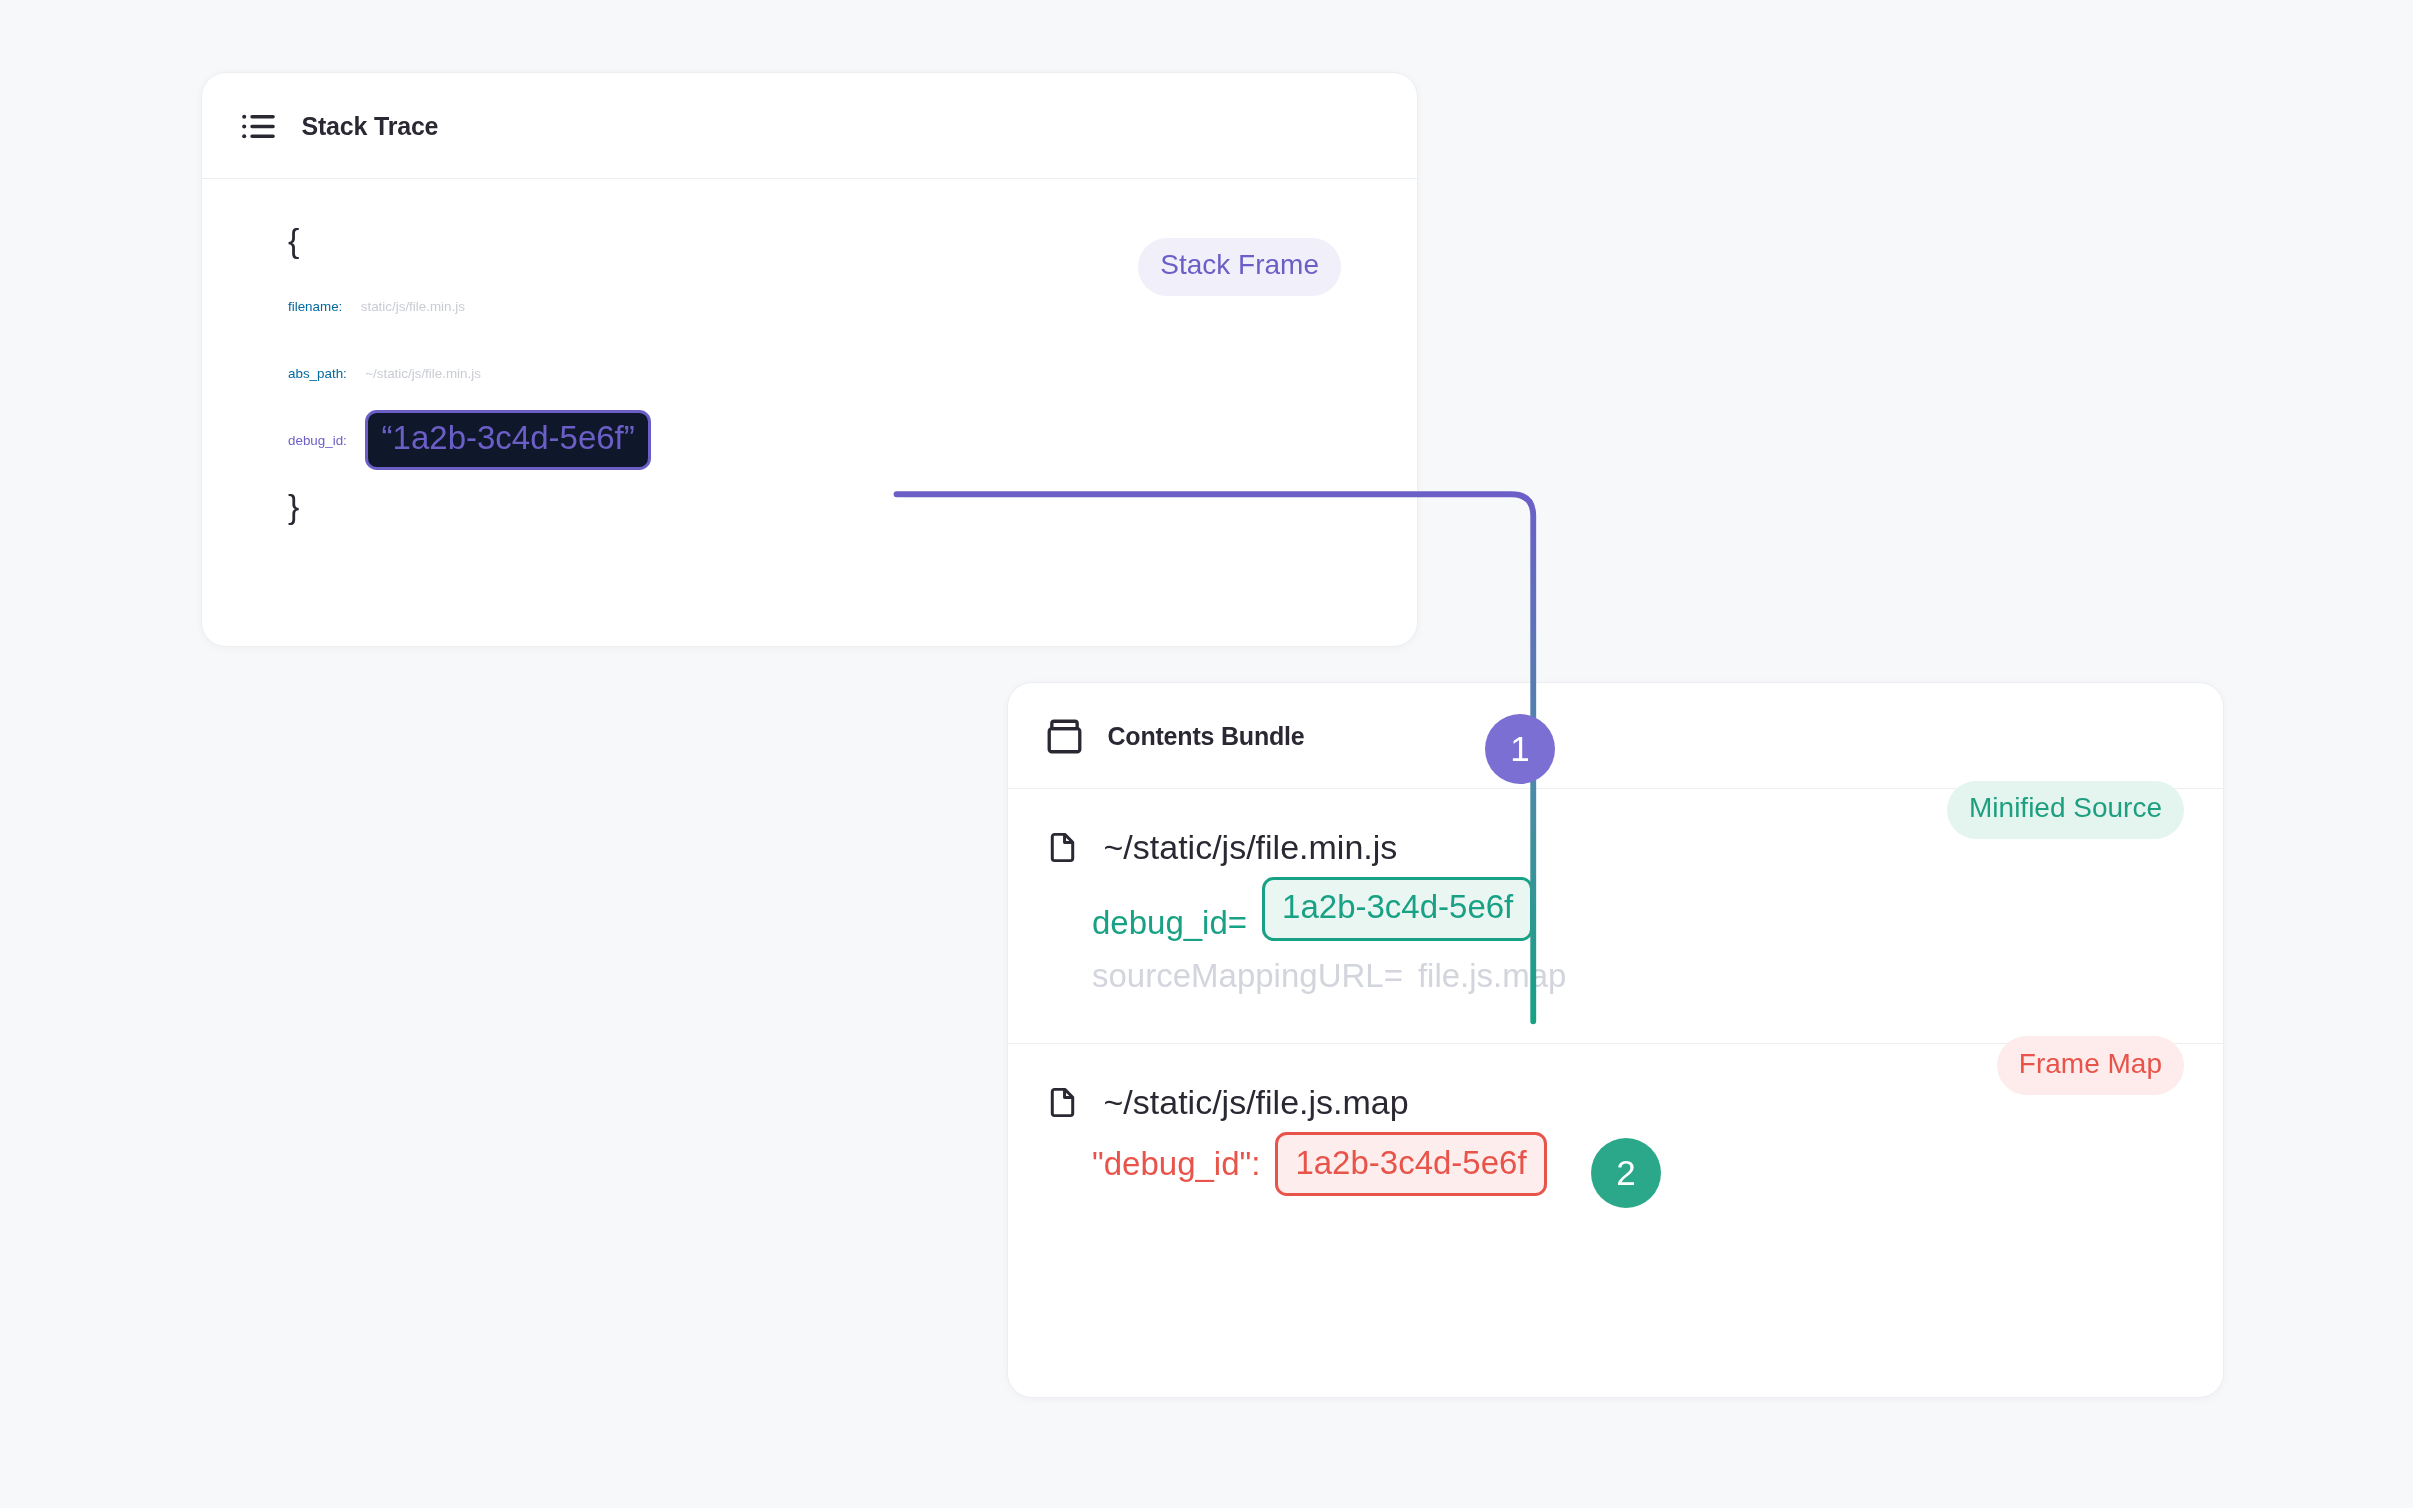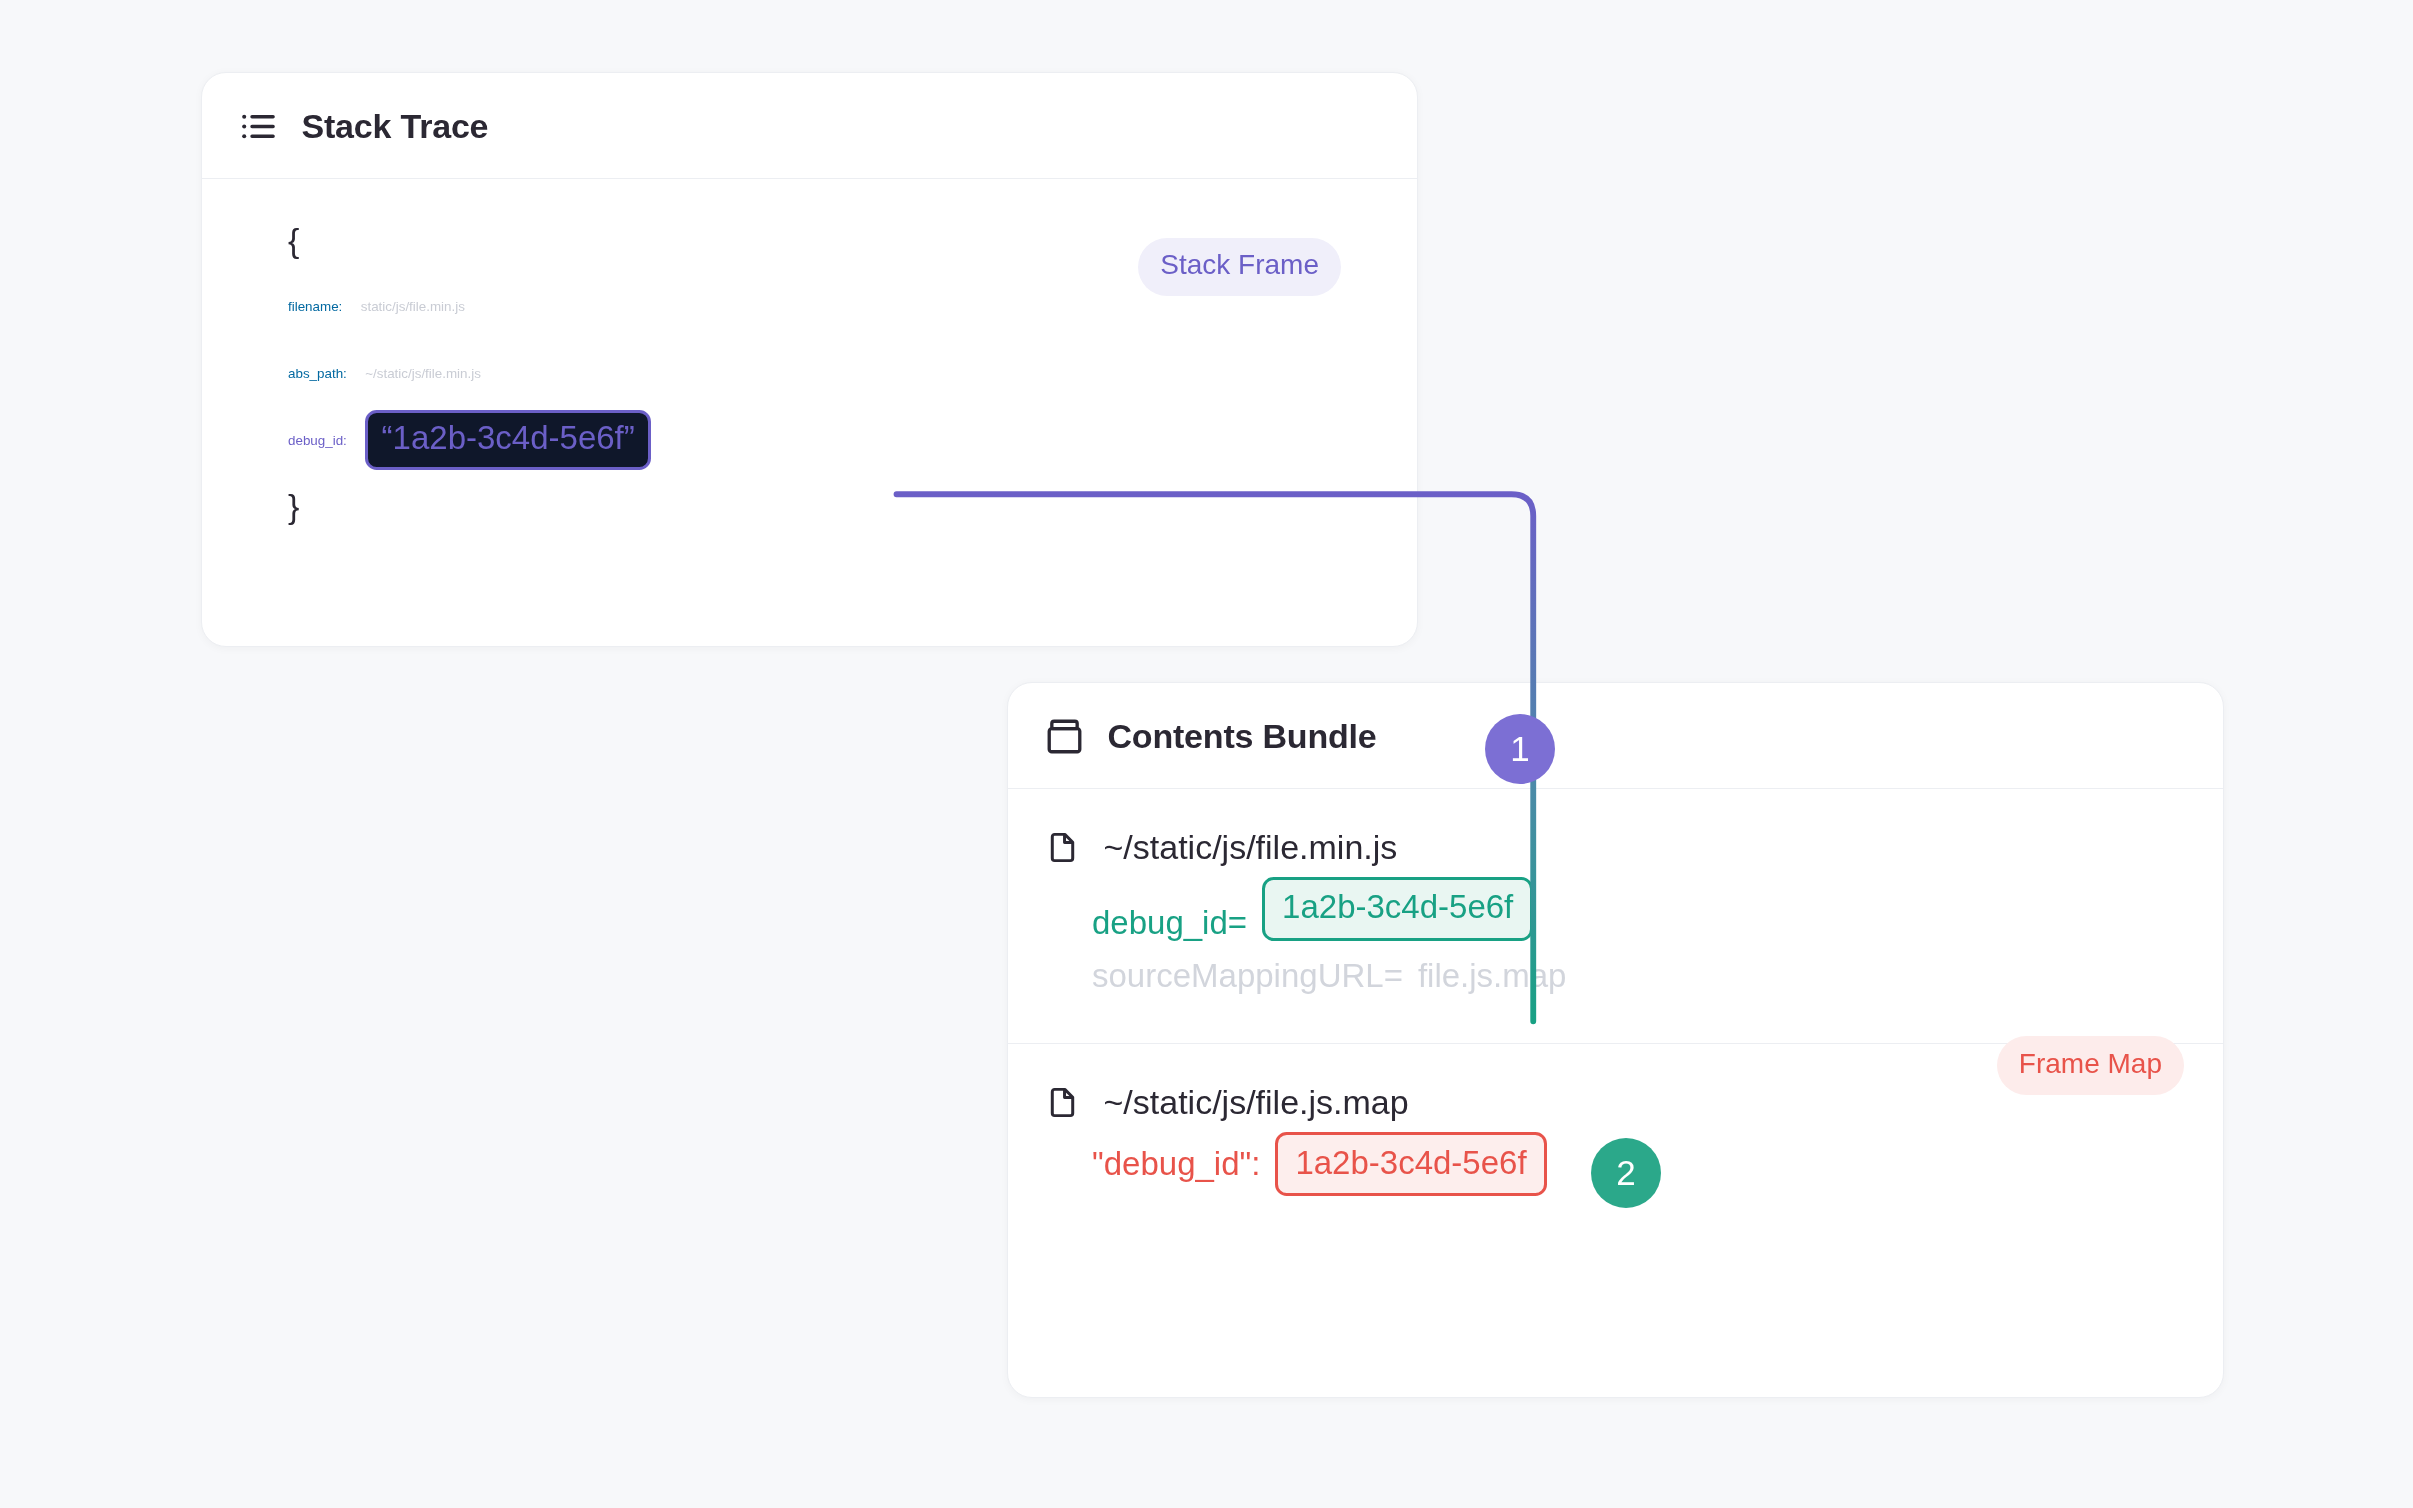--- a/index.html
+++ b/index.html
@@ -34,21 +34,21 @@
   }
   .card-header {
     display: flex;
     align-items: center;
     gap: 23.5px;
     padding: 34px 37px 32px 37px;
     border-bottom: 1.7px solid #eceef2;
     position: relative;
   }
   .card-title {
-    font-size: 34px;
+    font-size: 25px;
     font-weight: bold;
     color: #2b2833;
     letter-spacing: -0.2px;
     white-space: nowrap;
   }
   .card-body {
     position: relative;
     padding: 0;
   }
 
@@ -320,20 +320,21 @@
         <path d="M60 660 L190 470 L320 660 Z" fill="#ffffff"></path>
         <path d="M300 660 L430 480 L560 660 Z" fill="#ffffff"></path>
         <path d="M540 660 L670 465 L800 660 Z" fill="#ffffff"></path>
         <path d="M780 660 L900 490 L1020 660 Z" fill="#ffffff"></path>
         <path d="M1000 660 L1130 470 L1260 660 Z" fill="#ffffff"></path>
       </svg>
 
       <div class="card-inner">
 
         <div class="file-section">
+          <span class="tag tag-minified">Minified Source</span>
 
           <div class="file-head">
             <span class="icon">
               <svg width="35" height="35" viewBox="0 0 24 24" fill="none">
                 <path d="M13.6 3H6.6A1.6 1.6 0 0 0 5 4.6v14.8A1.6 1.6 0 0 0 6.6 21h10.8a1.6 1.6 0 0 0 1.6-1.6V8.4L13.6 3Z" stroke="#2b2833" stroke-width="2.05" stroke-linejoin="round"></path>
                 <path d="M13.4 3.2v5.4h5.4" stroke="#2b2833" stroke-width="2.05" stroke-linejoin="round"></path>
               </svg>
             </span>
             <span class="file-name">~/static/js/file.min.js</span>
           </div>

